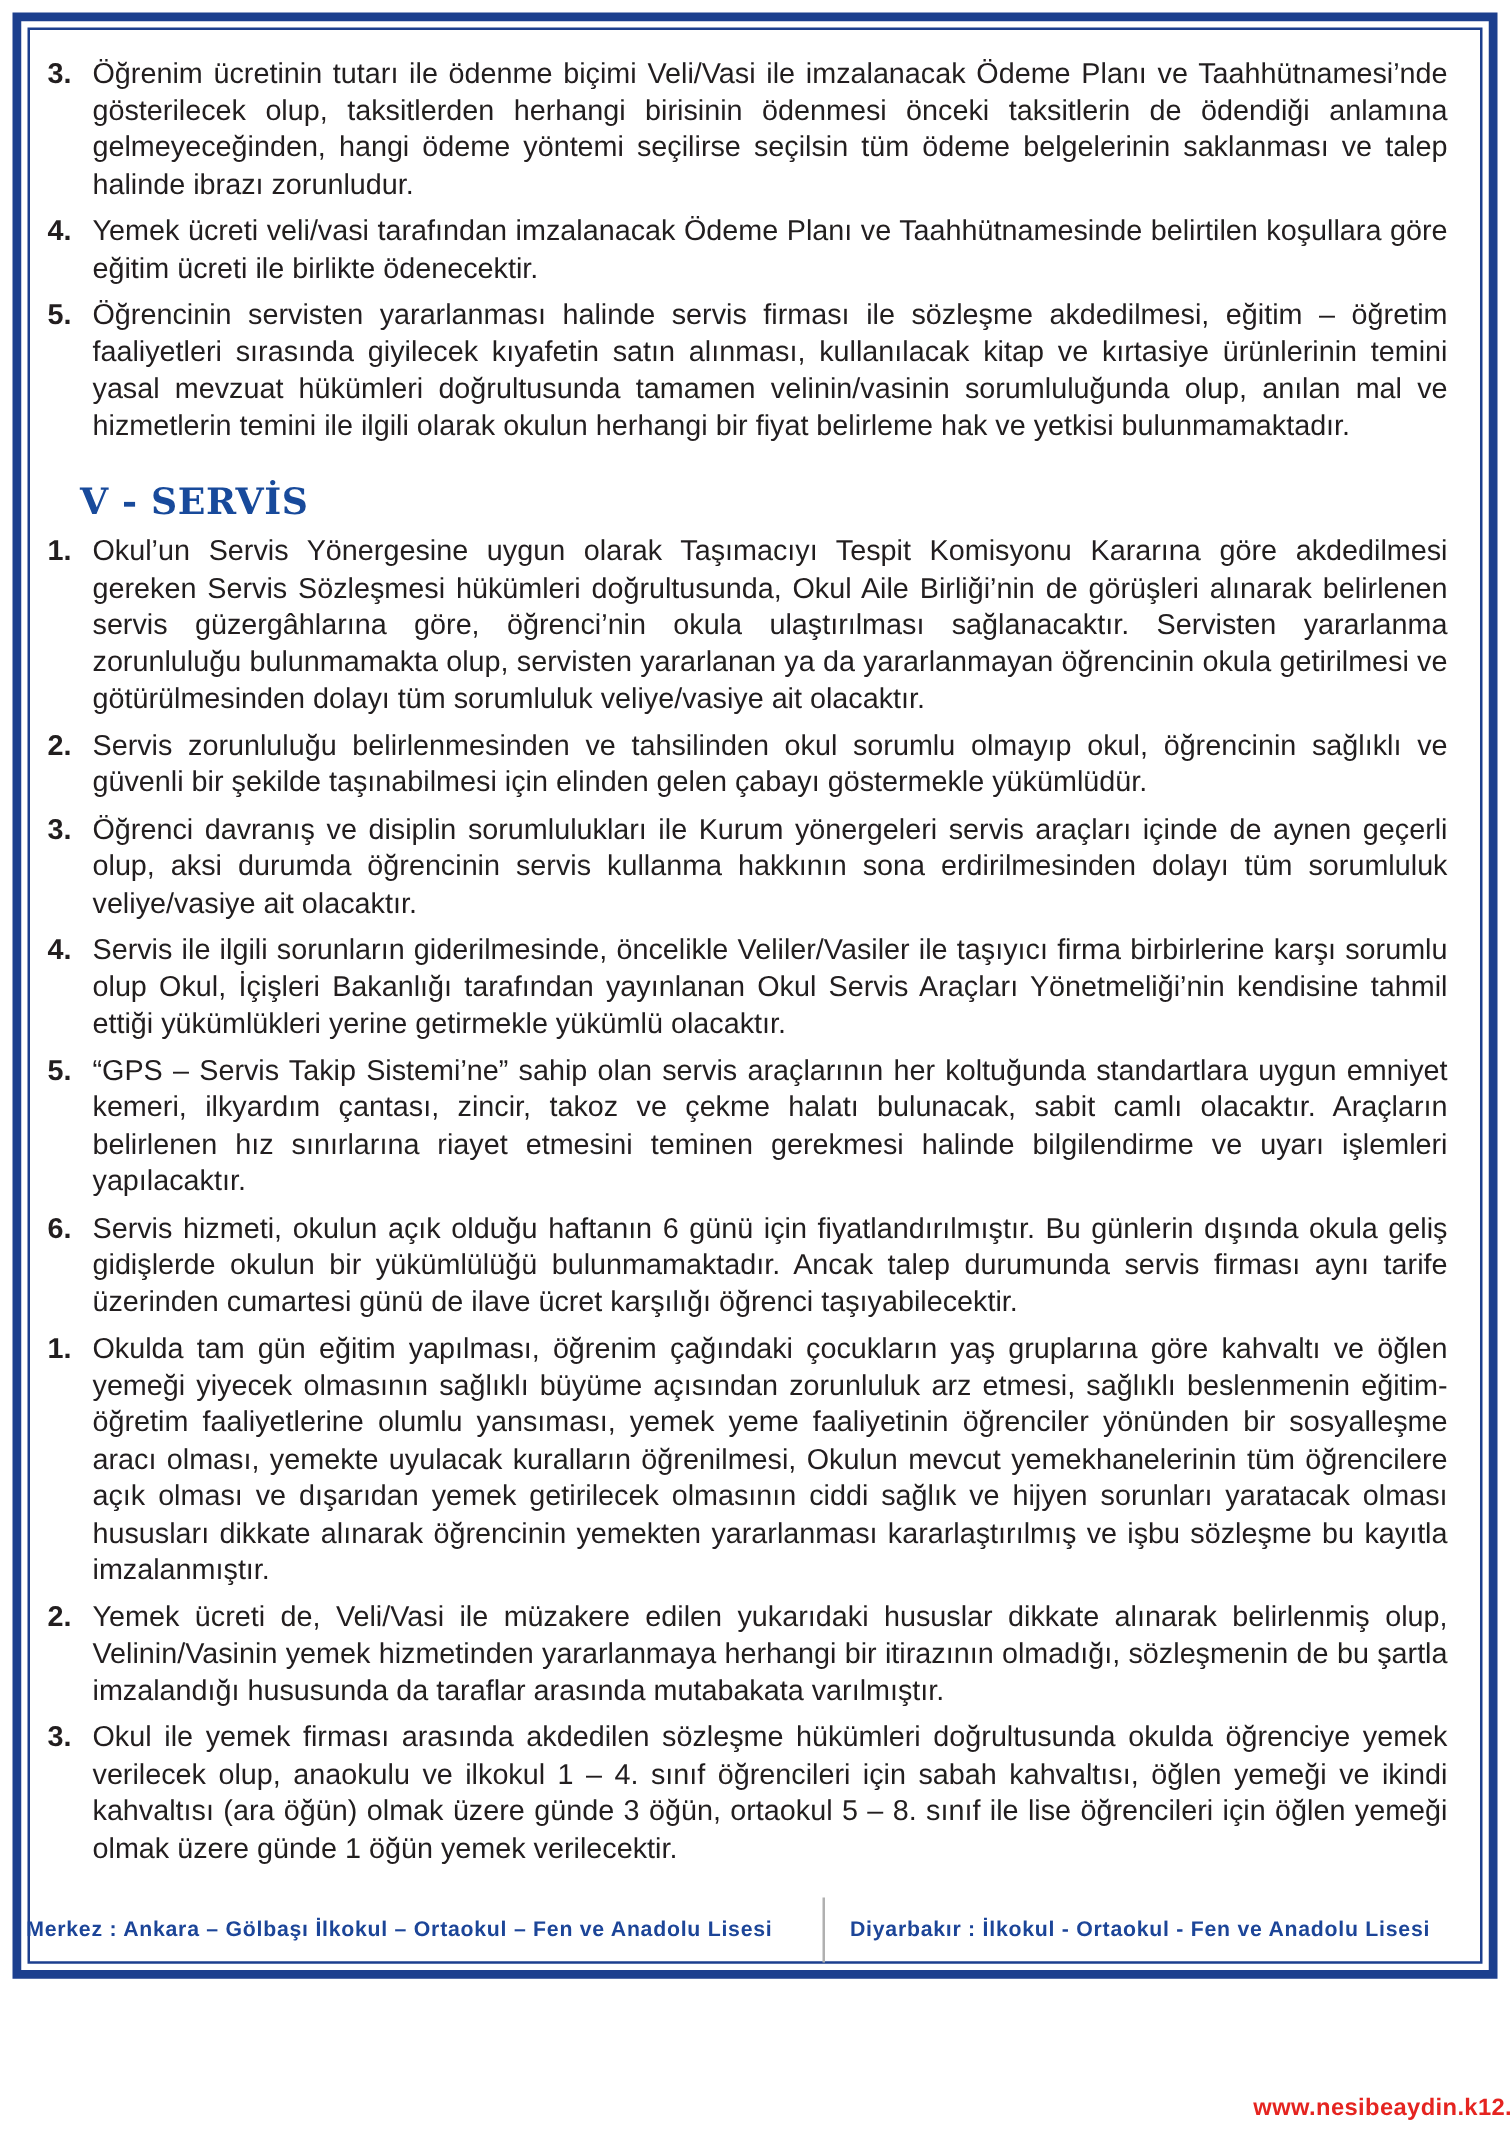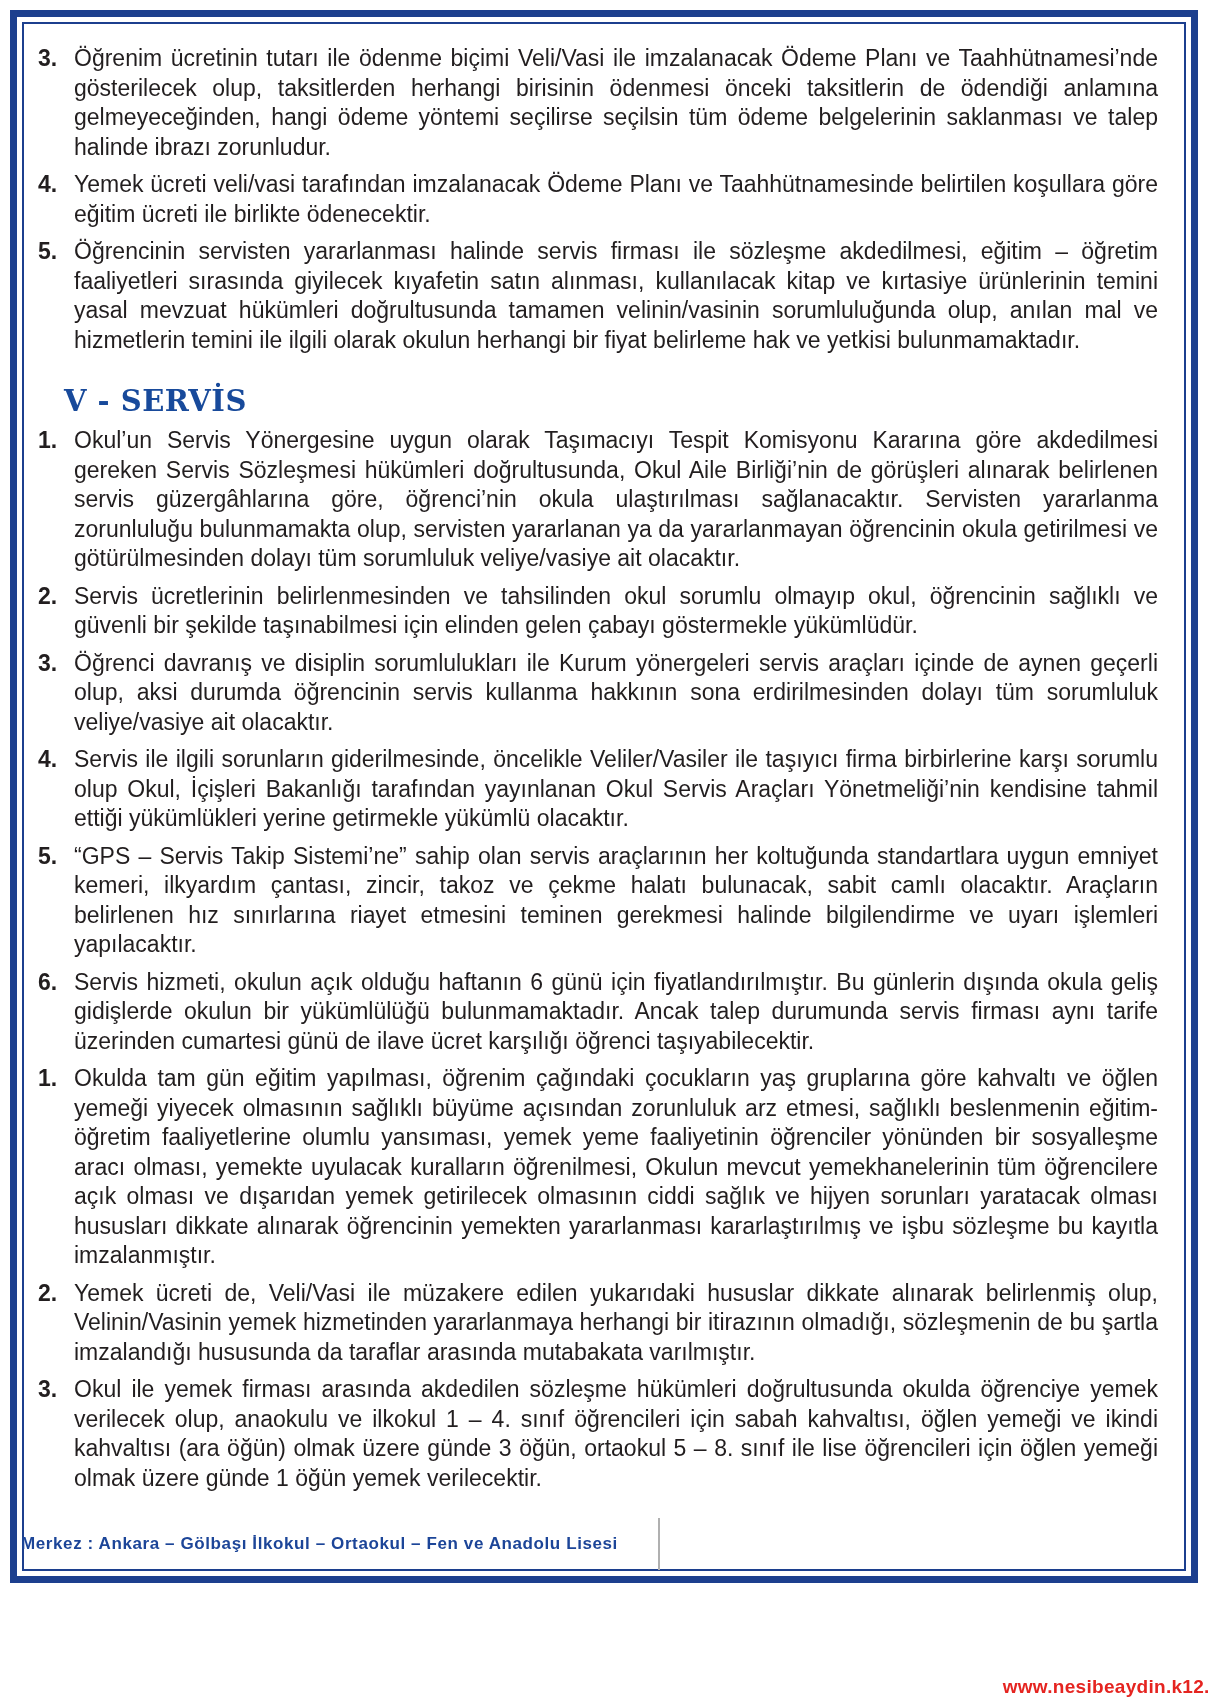--- a/index.html
+++ b/index.html
@@ -107,21 +107,21 @@
     </div>
 
     <h2 class="section-title">V - SERVİS</h2>
 
     <div class="item">
       <span class="num">1.</span>
       <p class="txt">Okul’un Servis Yönergesine uygun olarak Taşımacıyı Tespit Komisyonu Kararına göre akdedilmesi gereken Servis Sözleşmesi hükümleri doğrultusunda, Okul Aile Birliği’nin de görüşleri alınarak belirlenen servis güzergâhlarına göre, öğrenci’nin okula ulaştırılması sağlanacaktır. Servisten yararlanma zorunluluğu bulunmamakta olup, servisten yararlanan ya da yararlanmayan öğrencinin okula getirilmesi ve götürülmesinden dolayı tüm sorumluluk veliye/vasiye ait olacaktır.</p>
     </div>
     <div class="item">
       <span class="num">2.</span>
-      <p class="txt">Servis ücretlerinin belirlenmesinden ve tahsilinden okul sorumlu olmayıp okul, öğrencinin sağlıklı ve güvenli bir şekilde taşınabilmesi için elinden gelen çabayı göstermekle yükümlüdür.</p>
+      <p class="txt">Servis zorunluluğu belirlenmesinden ve tahsilinden okul sorumlu olmayıp okul, öğrencinin sağlıklı ve güvenli bir şekilde taşınabilmesi için elinden gelen çabayı göstermekle yükümlüdür.</p>
     </div>
     <div class="item">
       <span class="num">3.</span>
       <p class="txt">Öğrenci davranış ve disiplin sorumlulukları ile Kurum yönergeleri servis araçları içinde de aynen geçerli olup, aksi durumda öğrencinin servis kullanma hakkının sona erdirilmesinden dolayı tüm sorumluluk veliye/vasiye ait olacaktır.</p>
     </div>
     <div class="item">
       <span class="num">4.</span>
       <p class="txt">Servis ile ilgili sorunların giderilmesinde, öncelikle Veliler/Vasiler ile taşıyıcı firma birbirlerine karşı sorumlu olup Okul, İçişleri Bakanlığı tarafından yayınlanan Okul Servis Araçları Yönetmeliği’nin kendisine tahmil ettiği yükümlükleri yerine getirmekle yükümlü olacaktır.</p>
     </div>
     <div class="item">
@@ -148,15 +148,18 @@
     </div>
 
   </div>
 </div>
 
 <div class="footer">
   <div class="f-left">
     <span class="footer-text">Merkez : Ankara – Gölbaşı İlkokul – Ortaokul – Fen ve Anadolu Lisesi</span>
   </div>
   <div class="f-divider"></div>
+  <div class="f-right">
+    <span class="footer-text">Diyarbakır : İlkokul - Ortaokul - Fen ve Anadolu Lisesi</span>
+  </div>
 </div>
 
 <div class="site-url">www.nesibeaydin.k12.tr</div>
 
 </body></html>

